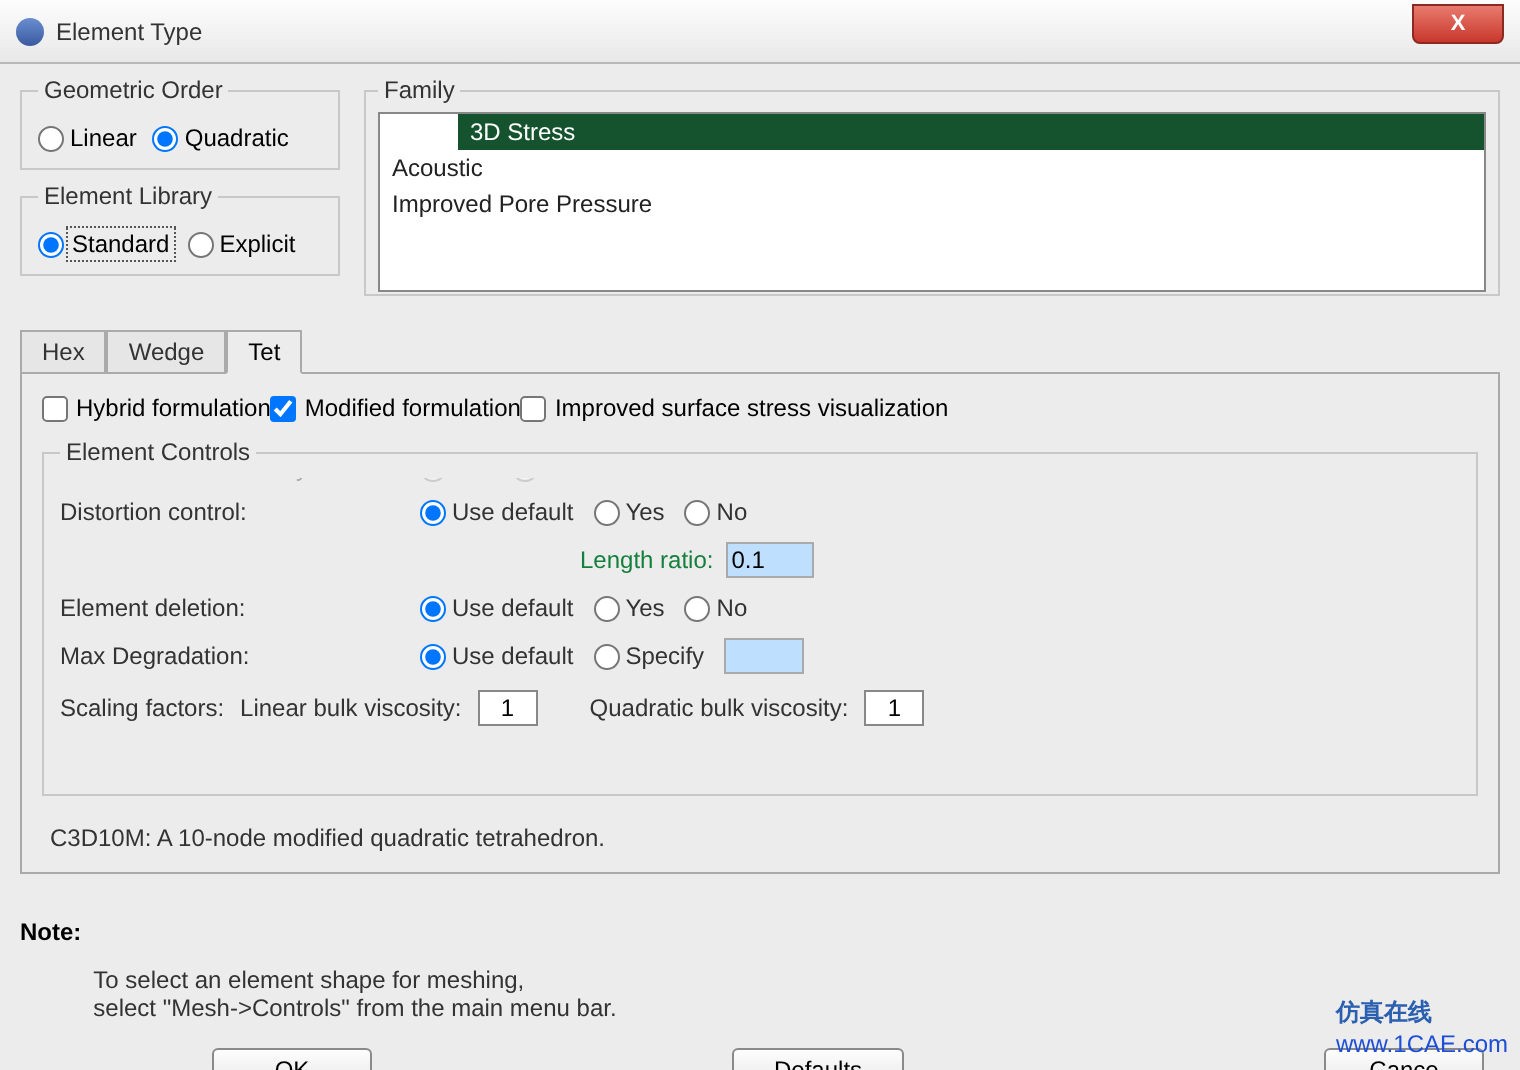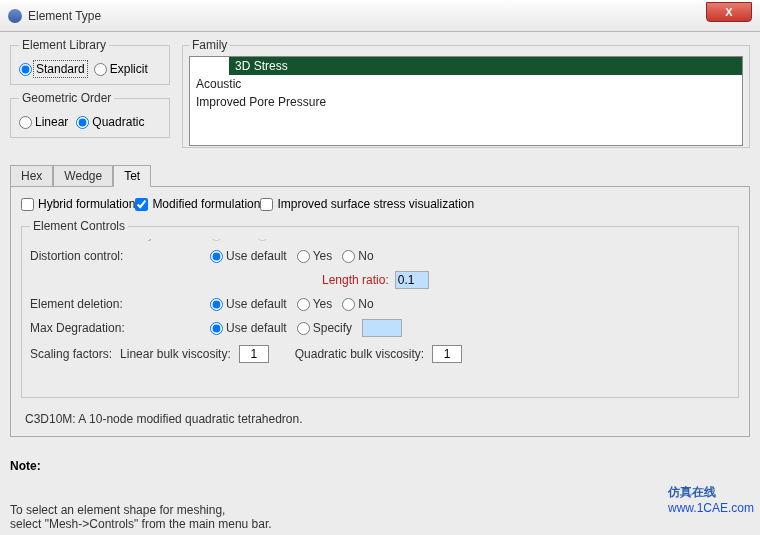--- a/index.html
+++ b/index.html
@@ -43,80 +43,80 @@
 .ec-scroll { position: absolute; right: -16px; top: 0; width: 16px; height: 100%; background: #f0f0f0; border: 1px solid #ccc; }
 .ec-scroll .arrow { height: 14px; background: linear-gradient(#fdfdfd,#ddd); border: 1px solid #bbb; text-align: center; line-height: 12px; font-size: 9px; color: #555; }
 .ec-scroll .track { height: calc(100% - 28px); position: relative; }
 .ec-scroll .thumb { position: absolute; left: 1px; right: 1px; top: 22px; height: 52px; background: linear-gradient(#fafafa,#d8d8d8); border: 1px solid #aaa; border-radius: 2px; }
 
 .ec-grid { display: grid; grid-template-columns: 180px 1fr; row-gap: 8px; align-items: center; color: #333; }
 .ec-grid .muted { color: #aaa; }
 .opts { display: flex; gap: 10px; align-items: center; }
 .opts label { display: inline-flex; align-items: center; gap: 3px; }
 .length-row { grid-column: 1 / span 2; display: flex; gap: 6px; align-items: center; padding-left: 260px; }
-.length-row .lbl { color: #b91c1c; margin-left: 32px; }
-.length-row input { width: 34px; background: #bfdfff; border: 1px solid #aaa; padding: 1px 2px; }
+.length-row .lbl { color: #15803d; }
+.length-row input { width: 44px; background: #bfdfff; border: 1px solid #aaa; padding: 1px 2px; }
 .spec-input { width: 40px; height: 18px; background: #bfdfff; border: 1px solid #aaa; }
 .sf-row { grid-column: 1 / span 2; display: flex; gap: 8px; align-items: center; }
 .sf-row input { width: 30px; border: 1px solid #888; padding: 1px 3px; text-align: center; }
 
 .desc { margin-top: 14px; color: #333; padding-left: 4px; }
 
-.note-row { margin-top: 22px; display: flex; gap: 6px; flex-direction: column; }
+.note-row { margin-top: 22px; display: flex; gap: 6px; }
 .note-row .label { font-weight: bold; }
 .note-row .text { color: #333; margin-top: 24px; }
 
 .btn-row { margin-top: 10px; display: flex; align-items: center; position: relative; height: 28px; }
 .btn { min-width: 80px; padding: 3px 20px; background: linear-gradient(#fdfdfd,#e6e6e6); border: 1px solid #8a8a8a; border-radius: 3px; text-align: center; }
 .btn-ok { position: absolute; left: 96px; }
 .btn-def { position: absolute; left: 356px; }
 .btn-cancel { position: absolute; right: 8px; }
 
-.watermark { position: absolute; right: 6px; bottom: 20px; font-size: 11px; }
+.watermark { position: absolute; right: 6px; bottom: 6px; font-size: 11px; }
 .watermark .cn { color: #2b5fb0; font-weight: bold; }
 .watermark .url { color: #1d4ed8; }
 input[type=radio], input[type=checkbox] { margin: 0; }
 </style>
 </head>
 <body>
 
 <div class="titlebar">
   <div class="icon"></div>
   <div class="title">Element Type</div>
   <div class="close-btn">X</div>
 </div>
 
 <div class="content">
 
   <div class="row1">
     <div class="panel-lib">
       <fieldset>
+        <legend>Geometric Order</legend>
+        <div class="radio-row">
+          <label>
+            <input type="radio" style="">
+            <span>Linear</span>
+          </label>
+          <label>
+            <input type="radio" checked="" style="">
+            <span>Quadratic</span>
+          </label>
+        </div>
+      </fieldset>
+
+      <fieldset>
         <legend>Element Library</legend>
         <div class="radio-row">
           <label>
             <input type="radio" checked="" style="">
             <span class="dotted">Standard</span>
           </label>
           <label>
             <input type="radio" style="">
             <span>Explicit</span>
-          </label>
-        </div>
-      </fieldset>
-
-      <fieldset>
-        <legend>Geometric Order</legend>
-        <div class="radio-row">
-          <label>
-            <input type="radio" style="">
-            <span>Linear</span>
-          </label>
-          <label>
-            <input type="radio" checked="" style="">
-            <span>Quadratic</span>
           </label>
         </div>
       </fieldset>
     </div>
 
     <div class="panel-fam">
       <fieldset style="height:110px;padding:4px 6px 6px 6px;">
         <legend>Family</legend>
         <div class="family-list">
           <div class="family-item selected">3D Stress</div>

